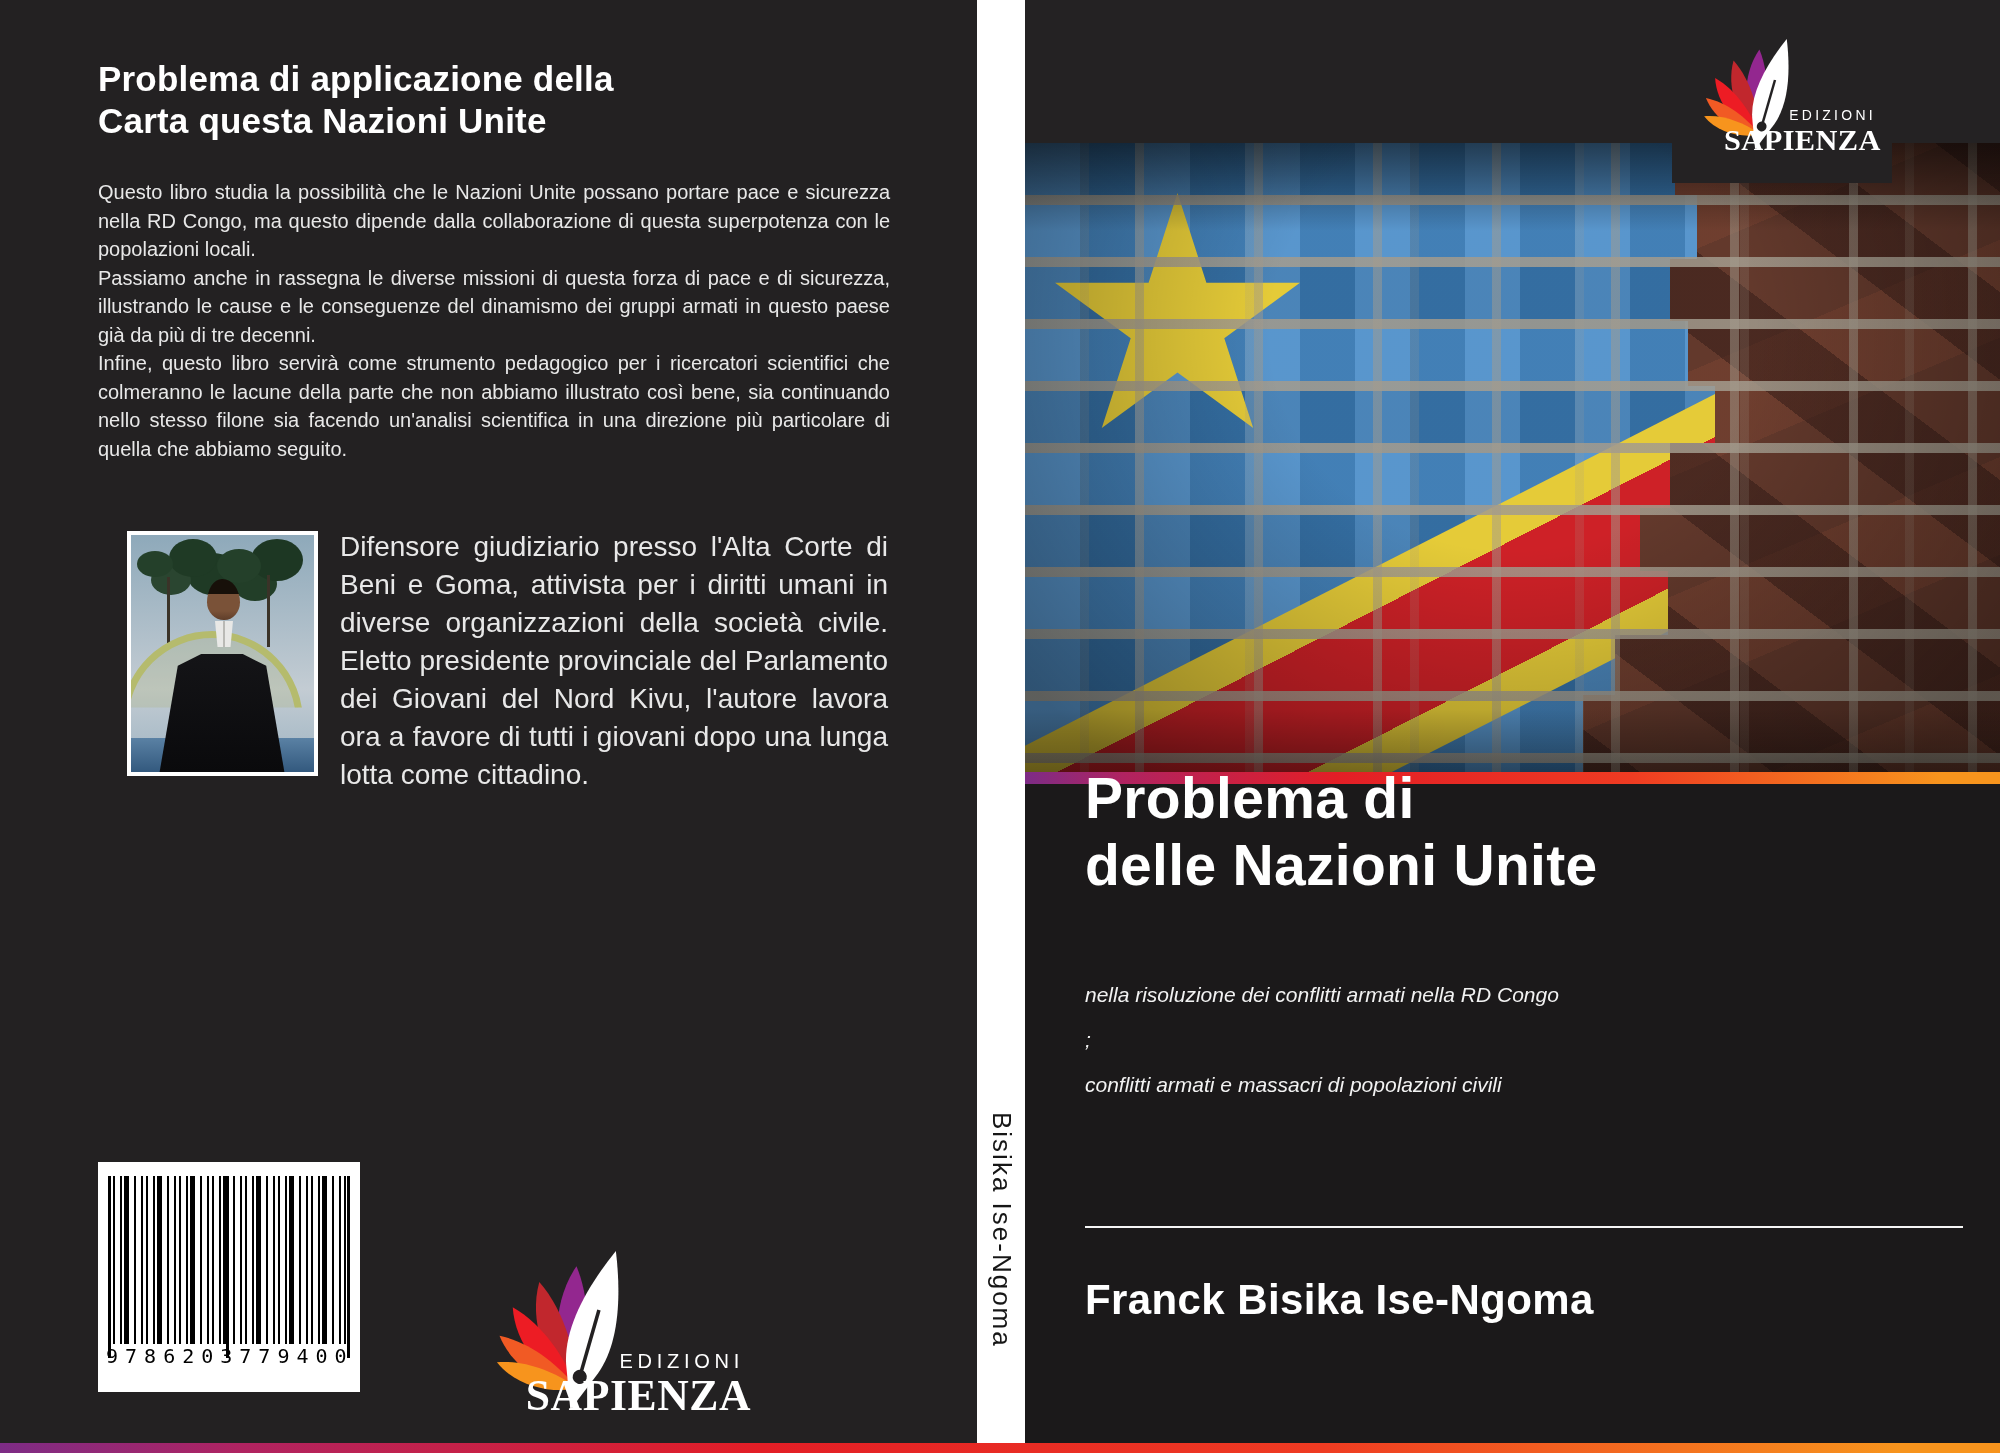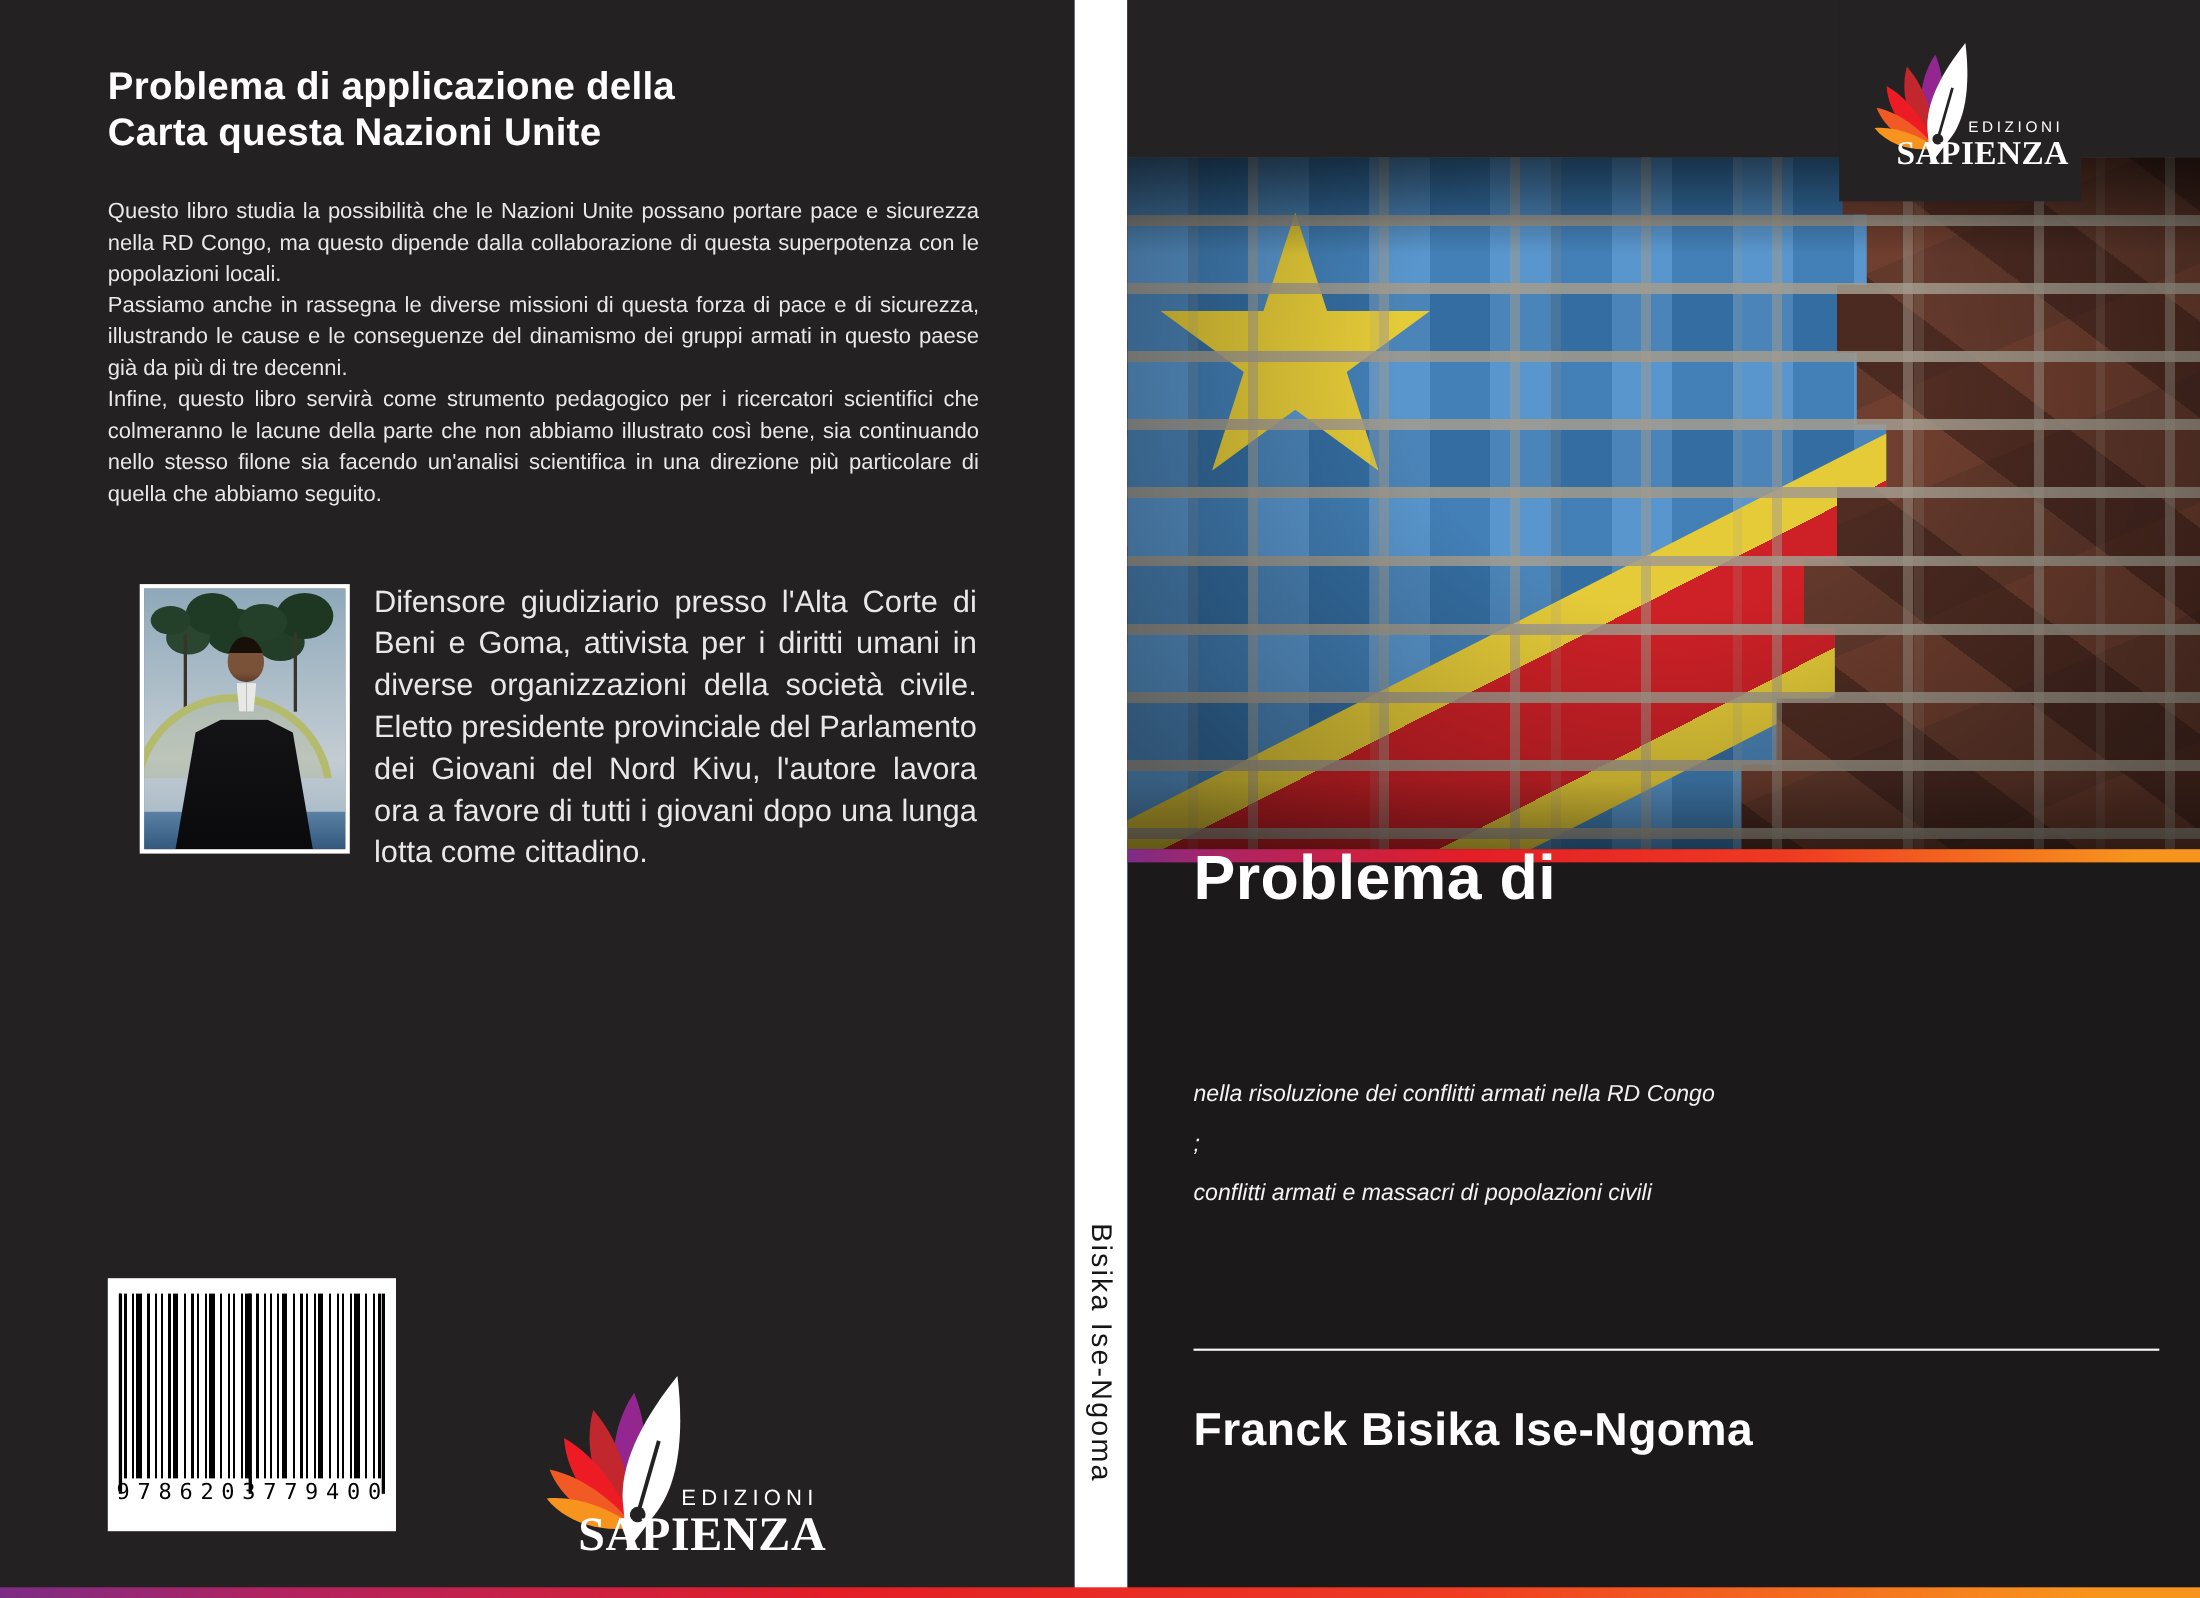--- a/index.html
+++ b/index.html
@@ -209,20 +209,21 @@
             <circle cx="18" cy="111" r="6" fill="#242223"></circle>
           </g>
         </svg>
         <div class="logo-edizioni">EDIZIONI</div>
         <div class="logo-sapienza">SAPIENZA</div>
       </div>
     </div>
 
     <div class="front-title">
       <div>Problema di</div>
+      <div>delle Nazioni Unite</div>
     </div>
 
     <div class="front-subtitle">
       <div>nella risoluzione dei conflitti armati nella RD Congo</div>
       <div>;</div>
       <div>conflitti armati e massacri di popolazioni civili</div>
     </div>
 
     <div class="front-rule"></div>
     <div class="front-author">Franck Bisika Ise-Ngoma</div>

